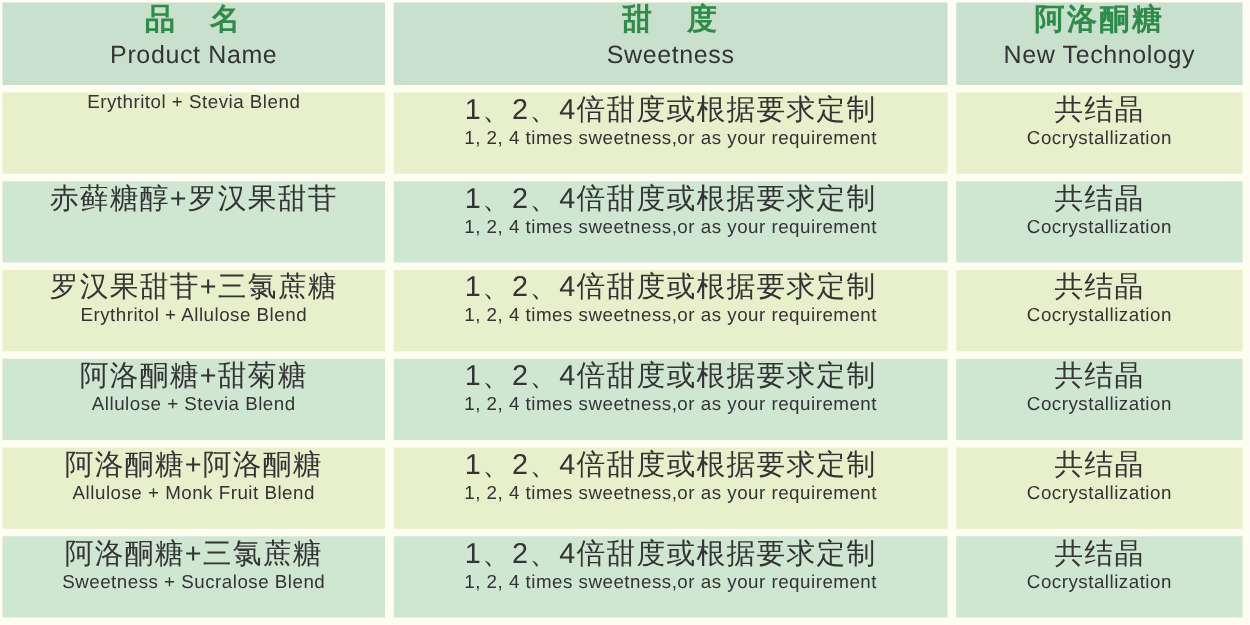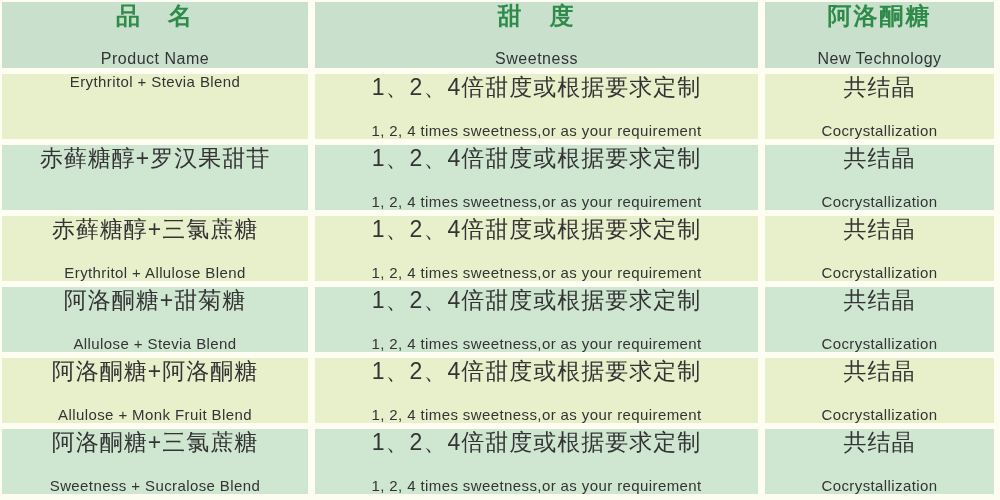--- a/index.html
+++ b/index.html
@@ -25,37 +25,37 @@
     grid-template-columns: 306px 443px 229px;
     grid-template-rows: 66px repeat(6, 65px);
     column-gap: 7px;
     row-gap: 6px;
     padding: 2px 0 0 2px;
   }
   .cell {
     display: flex;
     flex-direction: column;
     align-items: center;
-    justify-content: space-between;
+    justify-content: flex-start;
     gap: 3px;
     text-align: center;
   }
   .cell.header { background: var(--header-bg); }
   .cell.green  { background: var(--row-green-bg); }
   .cell.yellow { background: var(--row-yellow-bg); }
   .header .cn {
     color: var(--header-text-green);
     font-size: 24px;
     font-weight: bold;
     letter-spacing: 2px;
     line-height: 1.15;
   }
   .header .en {
     color: var(--body-text);
-    font-size: 16px;
+    font-size: 20px;
     letter-spacing: 0.5px;
     line-height: 1.1;
   }
   .cn {
     color: var(--body-text);
     font-size: 23px;
     letter-spacing: 1px;
     line-height: 1.15;
   }
   .en {
@@ -101,21 +101,21 @@
   <div class="cell green">
     <div class="cn">1、2、4倍甜度或根据要求定制</div>
     <div class="en">1, 2, 4 times sweetness,or as your requirement</div>
   </div>
   <div class="cell green">
     <div class="cn">共结晶</div>
     <div class="en">Cocrystallization</div>
   </div>
 
   <div class="cell yellow">
-    <div class="cn">赤藓糖醇+三氯蔗糖</div>
+    <div class="cn">罗汉果甜苷+三氯蔗糖</div>
     <div class="en">Erythritol + Allulose Blend</div>
   </div>
   <div class="cell yellow">
     <div class="cn">1、2、4倍甜度或根据要求定制</div>
     <div class="en">1, 2, 4 times sweetness,or as your requirement</div>
   </div>
   <div class="cell yellow">
     <div class="cn">共结晶</div>
     <div class="en">Cocrystallization</div>
   </div>

